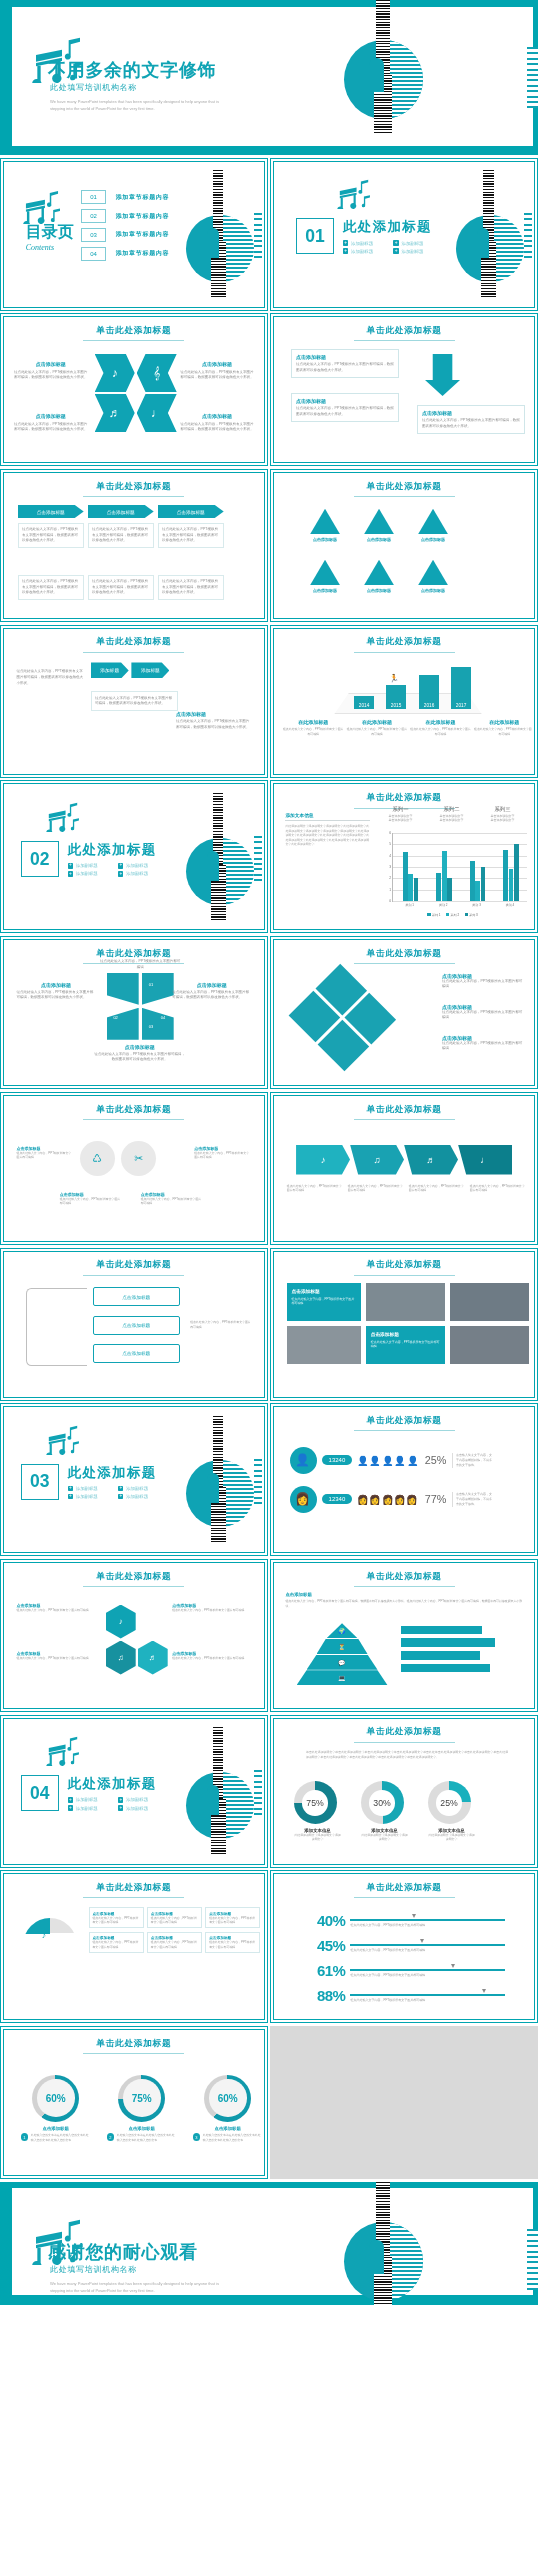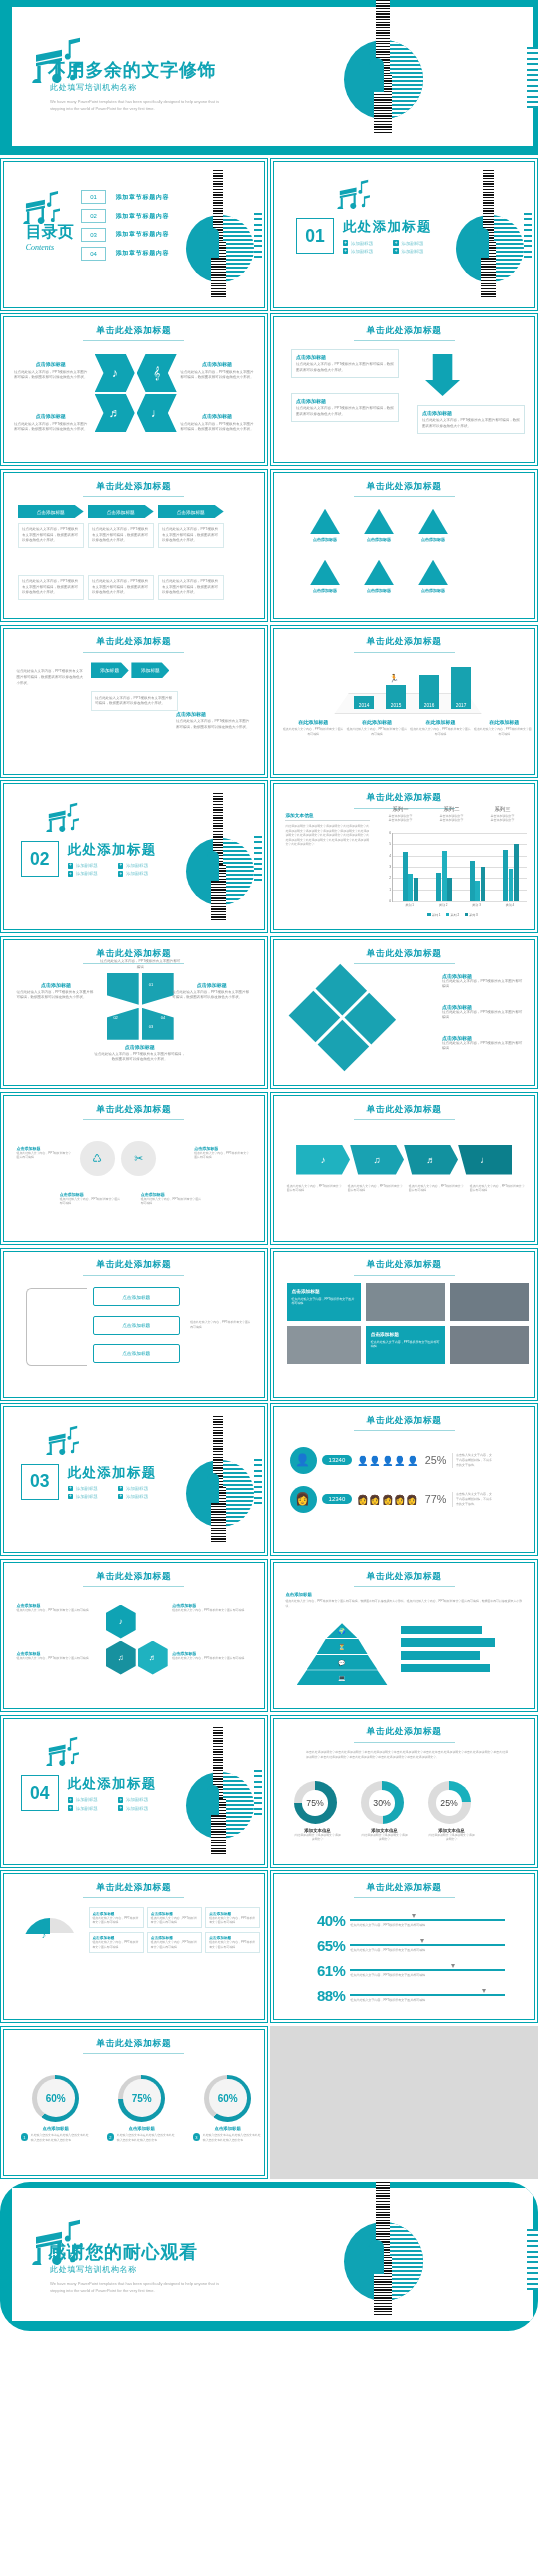--- a/index.html
+++ b/index.html
@@ -1009,21 +1009,21 @@
           <div class="pct-row">
             <div class="pct-num">40%</div>
             <div style="flex:1;">
               <div class="pct-bar">
                   <span class="marker" style="left:40%;"></span>
                 </div>
               <div class="pct-desc">轻点此处输入文字内容，PPT模板所有文字图片都可编辑</div>
             </div>
           </div>
           <div class="pct-row">
-            <div class="pct-num">65%</div>
+            <div class="pct-num">45%</div>
             <div style="flex:1;">
               <div class="pct-bar">
                   <span class="marker" style="left:45%;"></span>
                 </div>
               <div class="pct-desc">轻点此处输入文字内容，PPT模板所有文字图片都可编辑</div>
             </div>
           </div>
           <div class="pct-row">
             <div class="pct-num">61%</div>
             <div style="flex:1;">
@@ -1087,21 +1087,21 @@
           </div>
         </div>
       </div>
     </div>
 
     <div class="greyfill" style="width:268px;height:153px;"></div>
   </div>
 
   <div class="gapband"></div>
 
-  <div class="hero" style="height:149px;border-radius:30px;">
+  <div class="hero" style="height:123px;">
     <div class="white"></div>
     <svg class="music-notes" style="left:32px;top:35px;" width="52" height="48" viewBox="0 0 78 72">
       <g fill="#0fa3b4">
         <path d="M8 46 L8 66 A7 7 0 1 0 13 69 L13 46 Z"></path>
         <path d="M38 38 L38 58 A7 7 0 1 0 43 61 L43 38 Z"></path>
         <path d="M6 30 L45 22 L45 32 L6 40 Z"></path>
         <path d="M6 42 L45 34 L45 39 L6 47 Z"></path>
         <path d="M55 18 L55 28 A4.5 4.5 0 1 0 58 31 L58 14 L72 10 L72 4 L55 8 Z"></path>
         <path d="M62 52 L62 60 A4 4 0 1 0 65 63 L65 48 L76 45 L76 40 L62 43 Z"></path>
       </g>

